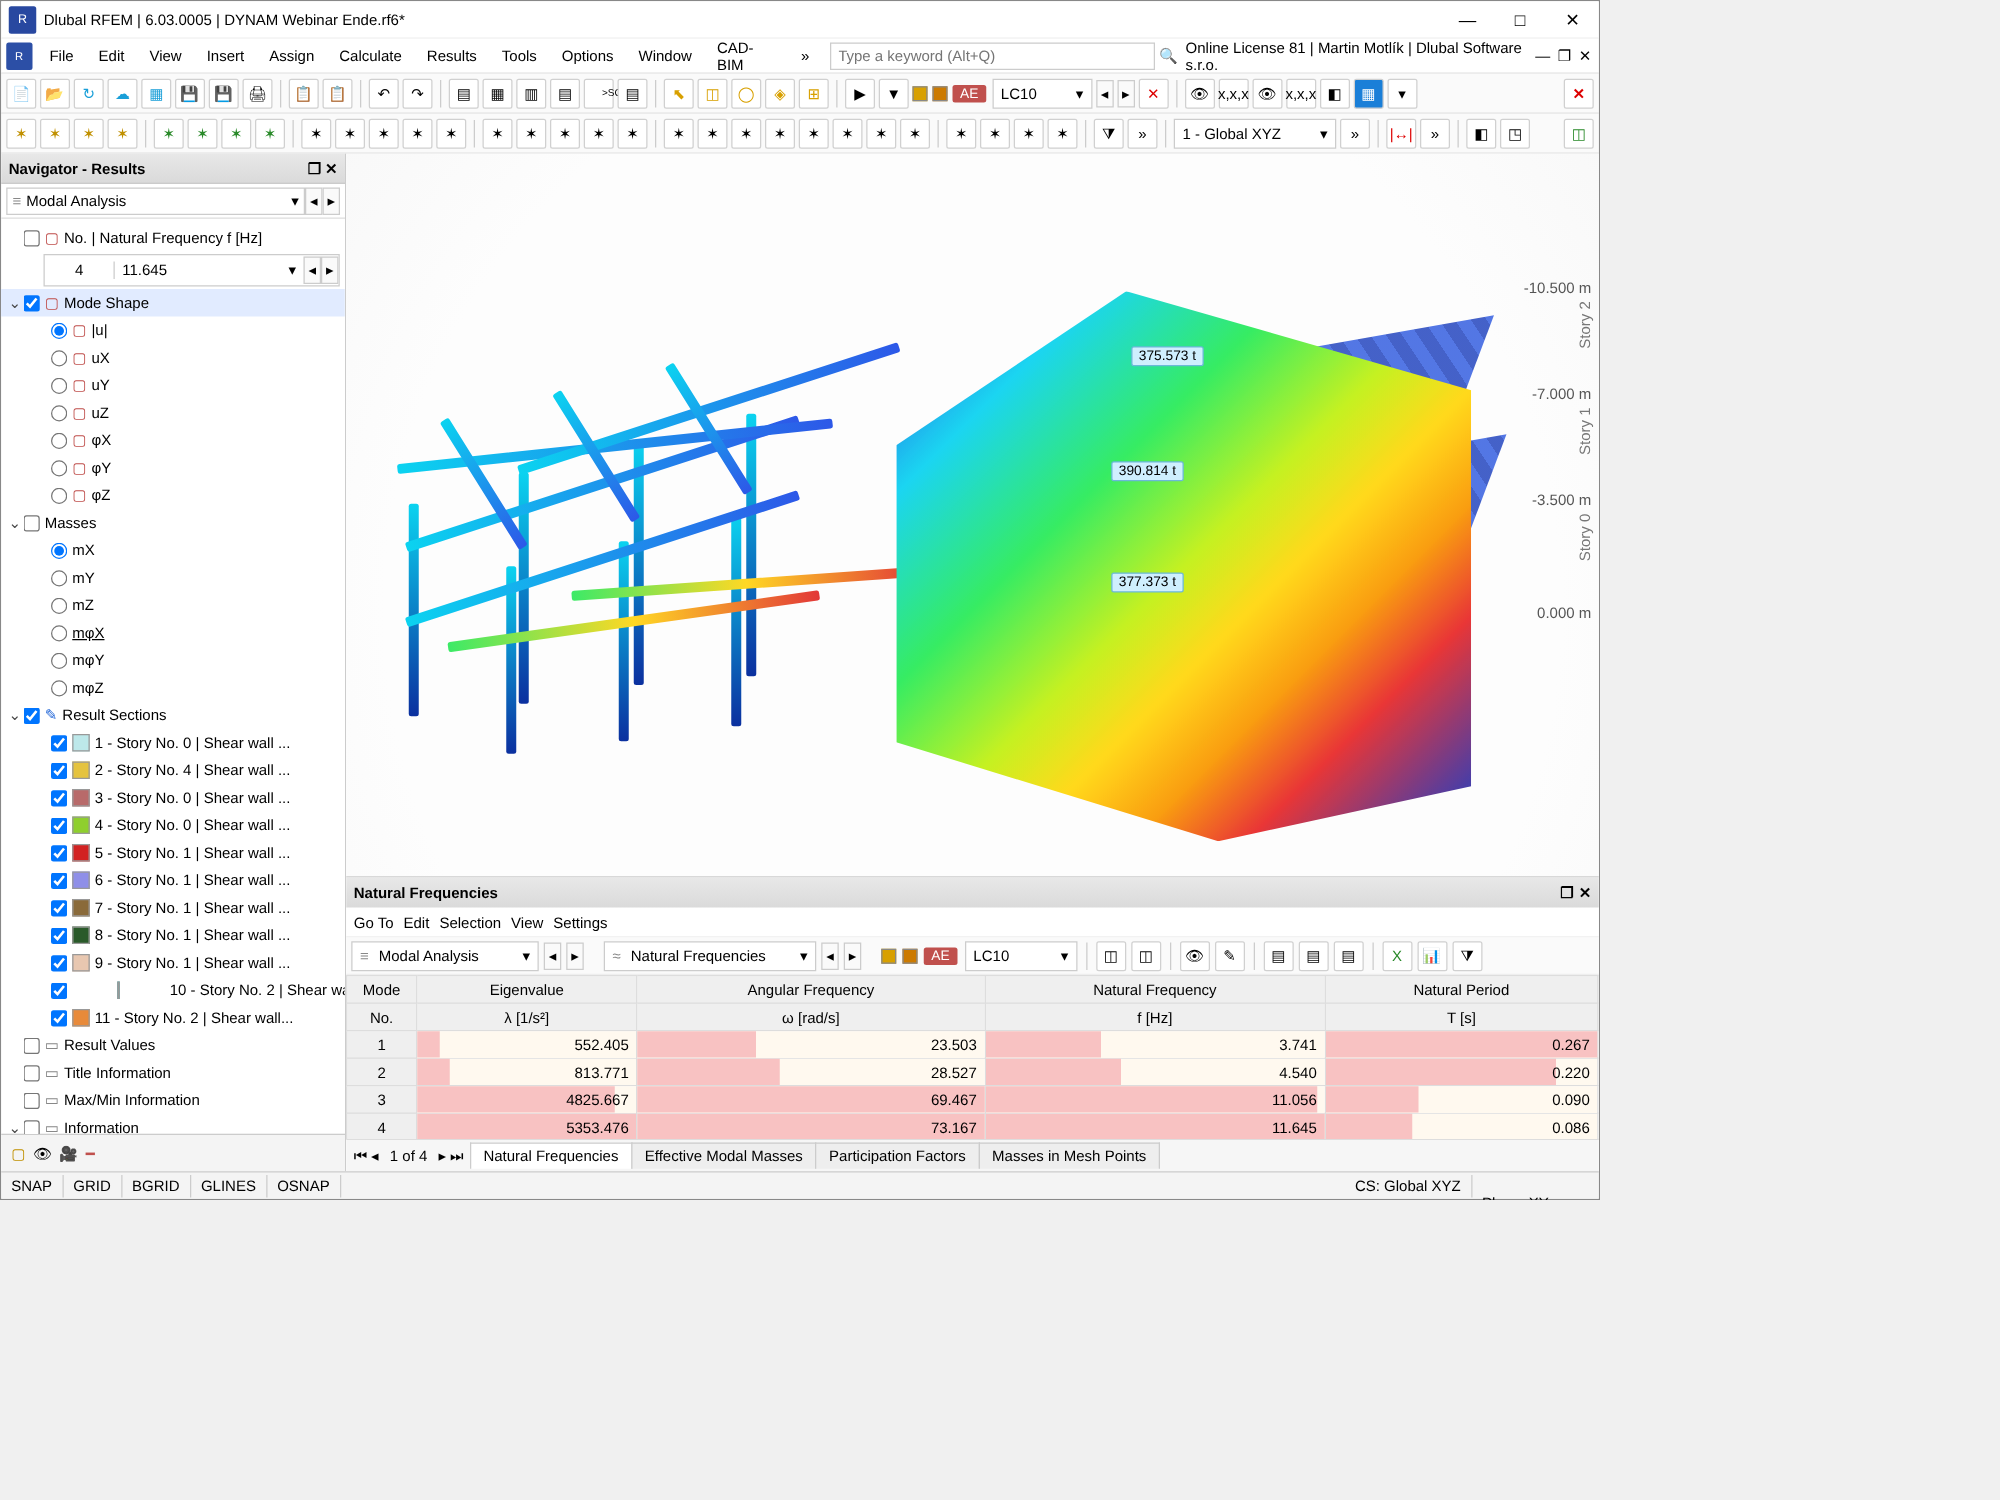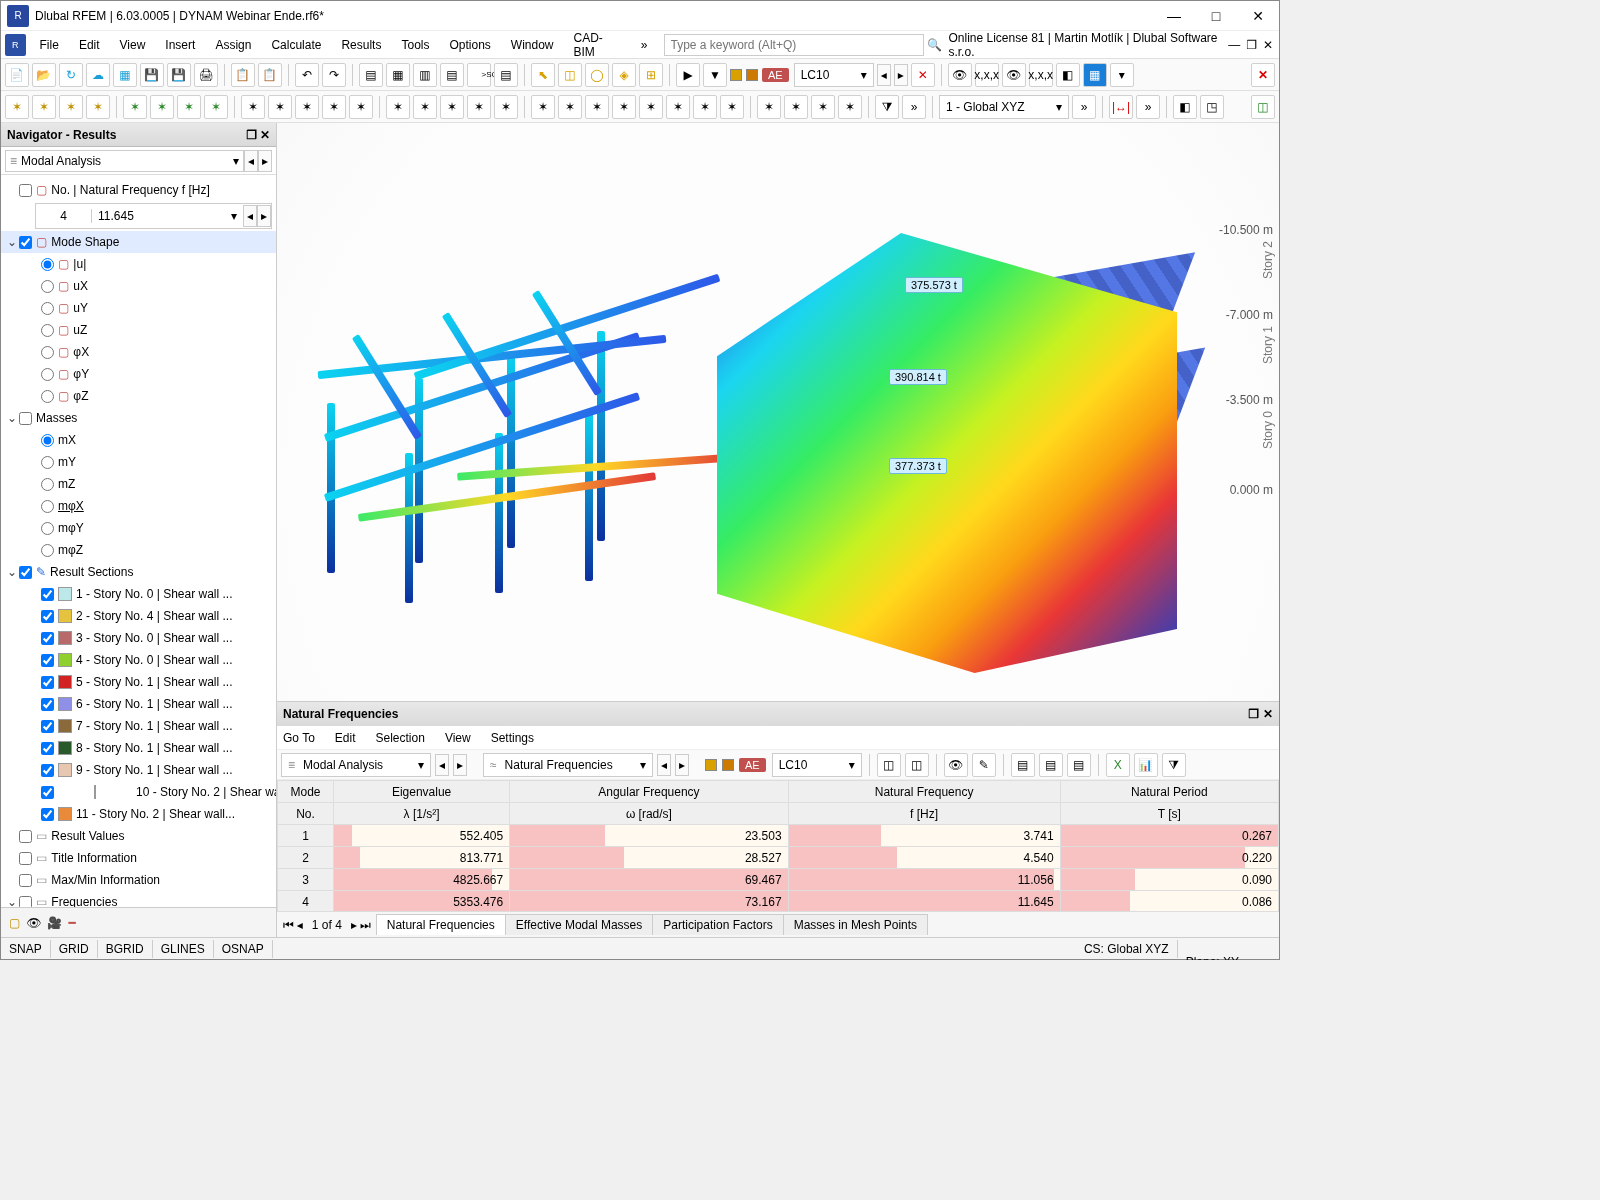--- a/index.html
+++ b/index.html
@@ -44,21 +44,21 @@
   .truss .beam{position:absolute;background:linear-gradient(90deg,#0bd3f0,#2d58e8);height:8px;border-radius:2px;}
   .col{position:absolute;width:8px;background:linear-gradient(#0bd3f0,#0b309f);border-radius:2px;}
   .floorplate{position:absolute;background:repeating-linear-gradient(45deg,#355fe0 0 8px,#2446bf 8px 16px);opacity:.85;}
   .data-label{position:absolute;background:#cfeffe;border:1px solid #6bb8d8;padding:1px 5px;font-size:11px;border-radius:2px;}
   .story-scale{position:absolute;right:0;top:100px;bottom:40px;width:100px;font-size:11px;color:#555;}
   .story-scale .sl{position:absolute;right:6px;}
   .story-scale .st{position:absolute;right:4px;writing-mode:vertical-rl;transform:rotate(180deg);color:#777;}
   .bottompanel{position:absolute;left:276px;right:0;bottom:22px;height:236px;background:#fff;border-top:1px solid #ccc;display:flex;flex-direction:column;}
   .bphdr{height:24px;background:linear-gradient(#e8e8e8,#dadada);display:flex;align-items:center;padding:0 6px;font-weight:bold;}
   .bphdr .rh{margin-left:auto;display:flex;gap:4px;}
-  .bpmenubar{height:24px;display:flex;align-items:center;gap:20px;padding:0 6px;border-bottom:1px solid #eee;}
+  .bpmenubar{height:24px;display:flex;align-items:center;gap:8px;padding:0 6px;border-bottom:1px solid #eee;}
   .bptoolbar{height:30px;display:flex;align-items:center;gap:4px;padding:2px 4px;border-bottom:1px solid #eee;background:#fafafa;}
   .tbl{flex:1;overflow:auto;}
   table{border-collapse:collapse;width:100%;}
   th,td{border:1px solid #ddd;padding:2px 6px;text-align:center;height:22px;}
   th{background:#efefef;font-weight:normal;}
   td.rhdr{background:#efefef;width:56px;}
   td.val{position:relative;text-align:right;background:#fff9ef;}
   .bar{position:absolute;left:0;top:0;bottom:0;background:#f8c2c2;}
   .tabstrip{height:26px;display:flex;align-items:center;border-top:1px solid #ddd;background:#f6f6f6;}
   .tabstrip .nav{display:flex;gap:3px;padding:0 6px;align-items:center;}
@@ -394,21 +394,21 @@
             </div>
             <div class="tn" style="padding-left: 18px;">
               <input type="checkbox" style="">
               <span style="margin-right:4px;color:#888;">▭</span>
               <span>Max/Min Information</span>
             </div>
             <div class="tn" style="padding-left: 4px;">
               <span class="exp">⌄</span>
               <input type="checkbox" style="">
               <span style="margin-right:4px;color:#888;">▭</span>
-              <span>Frequencies</span>
+              <span>Information</span>
             </div>
           </div>
       </div>
       <div class="navfoot">
         <span style="color:#c09000;">▢</span>
         <span>👁</span>
         <span>🎥</span>
         <span style="color:#c0504d;">━</span>
       </div>
     </div>

